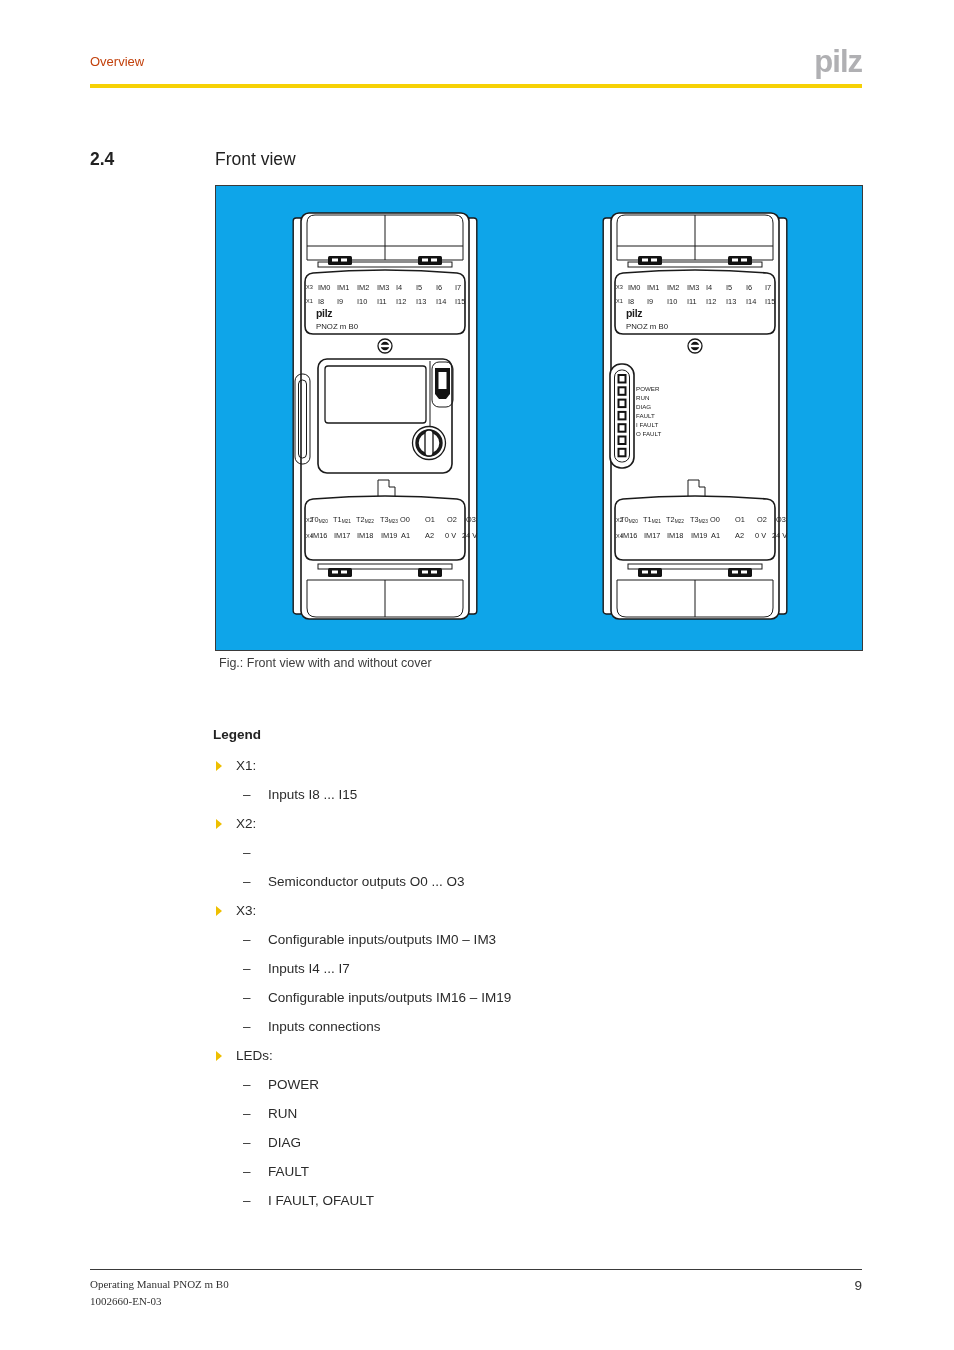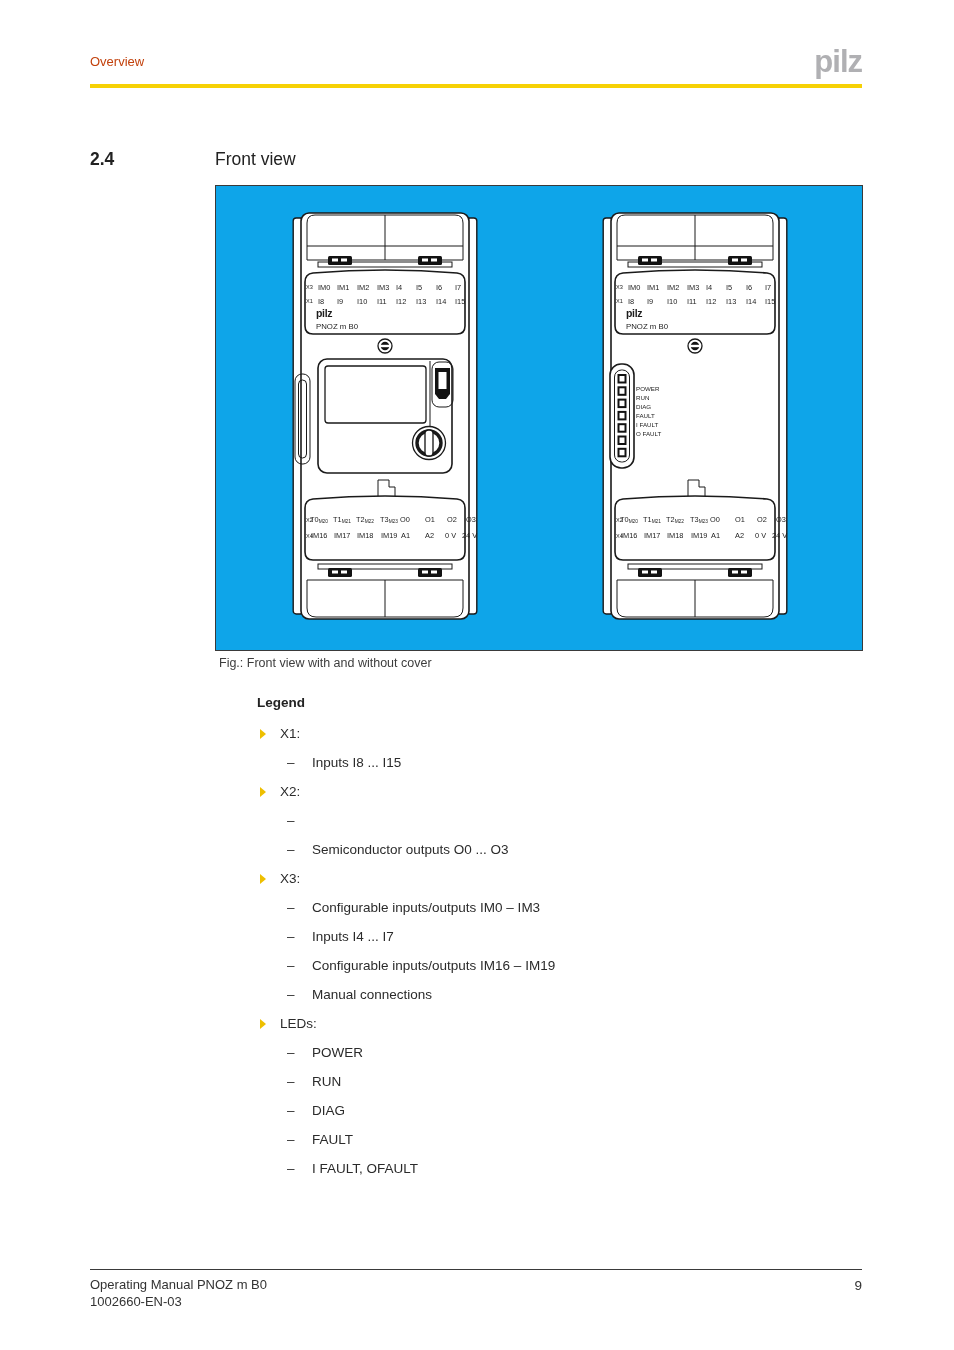--- a/index.html
+++ b/index.html
@@ -35,33 +35,33 @@
   .svslot{fill:#fff;stroke:#121212;stroke-width:1.3;}
   svg text{fill:#1c1c1c;}
   .t5{font:5.6px "Liberation Sans",sans-serif;}
   .t6{font:6.2px "Liberation Sans",sans-serif;}
   .t7{font:7.4px "Liberation Sans",sans-serif;}
   .t8{font:7.8px "Liberation Sans",sans-serif;}
   .tb{font:bold 10.5px "Liberation Sans",sans-serif;letter-spacing:-0.3px;}
   .ts{font-size:4.8px;}
 
   
-  .legend{position:absolute;left:213px;top:692px;width:600px;margin-left:44px;}
+  .legend{position:absolute;left:213px;top:724px;width:600px;}
   .legend-heading{font-size:13.5px;font-weight:bold;color:#222;height:27px;line-height:22px;}
   .lrow{display:flex;align-items:center;height:29px;font-size:13.5px;color:#2b2b2b;}
   .lrow .arrow{width:23px;display:flex;align-items:center;}
   .lrow .arrow i{display:block;width:0;height:0;border-left:6px solid #eebf00;
     border-top:5px solid transparent;border-bottom:5px solid transparent;margin-left:3px;}
   .lsub{display:flex;align-items:center;height:29px;font-size:13.5px;color:#2b2b2b;
     padding-left:30px;}
   .lsub .dash{width:25px;}
 
   
   .footer-rule{position:absolute;left:90px;top:1269px;width:772px;height:1px;background:#3a3a3a;}
-  .footer-left{position:absolute;left:90px;top:1276px;font-size:13px;line-height:17px;color:#333;}
+  .footer-left{position:absolute;left:90px;top:1276px;font-size:11px;line-height:17px;color:#333;font-family:Liberation Serif, serif;}
   .page-num{position:absolute;right:92px;top:1278px;font-size:13.5px;color:#333;}
 </style>
 </head>
 <body>
 
 <div class="page">
 
   <div class="breadcrumb">Overview</div>
   <div class="brand-logo" style="color: rgb(176, 176, 179);">pilz</div>
   <div class="rule-yellow" style="background: rgb(246, 209, 5);"></div>
@@ -277,21 +277,21 @@
       <span class="dash">–</span>
       <span>Inputs I4 ... I7</span>
     </div>
 
     <div class="lsub">
       <span class="dash">–</span>
       <span>Configurable inputs/outputs IM16 – IM19</span>
     </div>
     <div class="lsub">
       <span class="dash">–</span>
-      <span>Manual connections</span>
+      <span>Inputs connections</span>
     </div>
 
     <div class="lrow">
       <span class="arrow">
           <i style="border-left-color: rgb(238, 191, 0);"></i>
         </span>
       <span>LEDs:</span>
     </div>
     <div class="lsub">
       <span class="dash">–</span>

